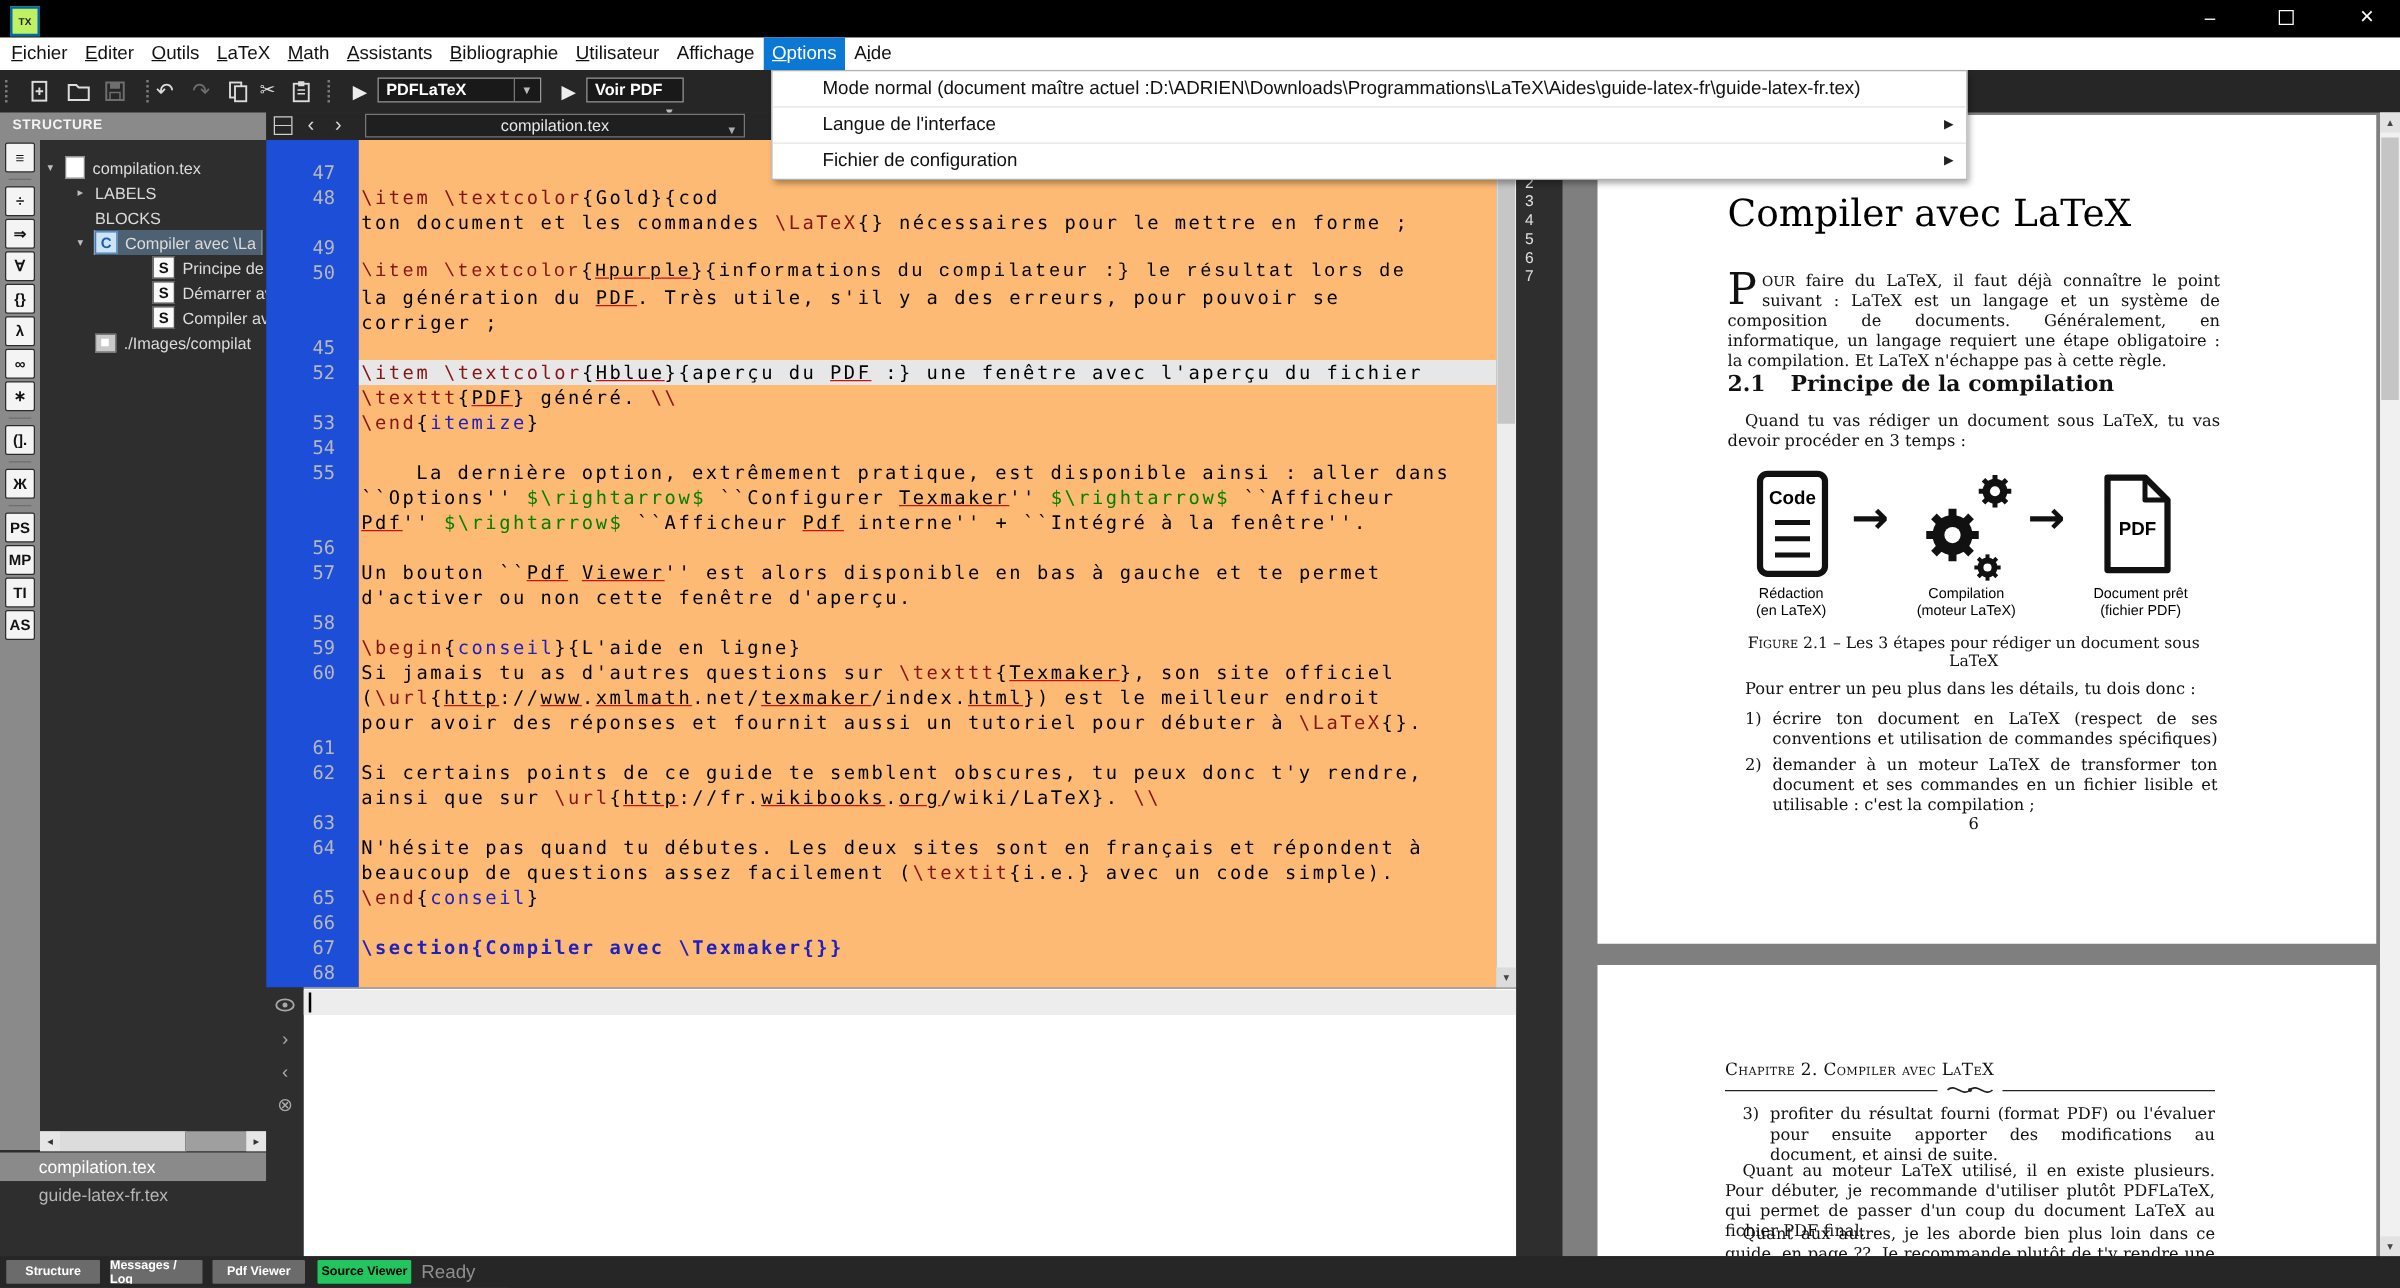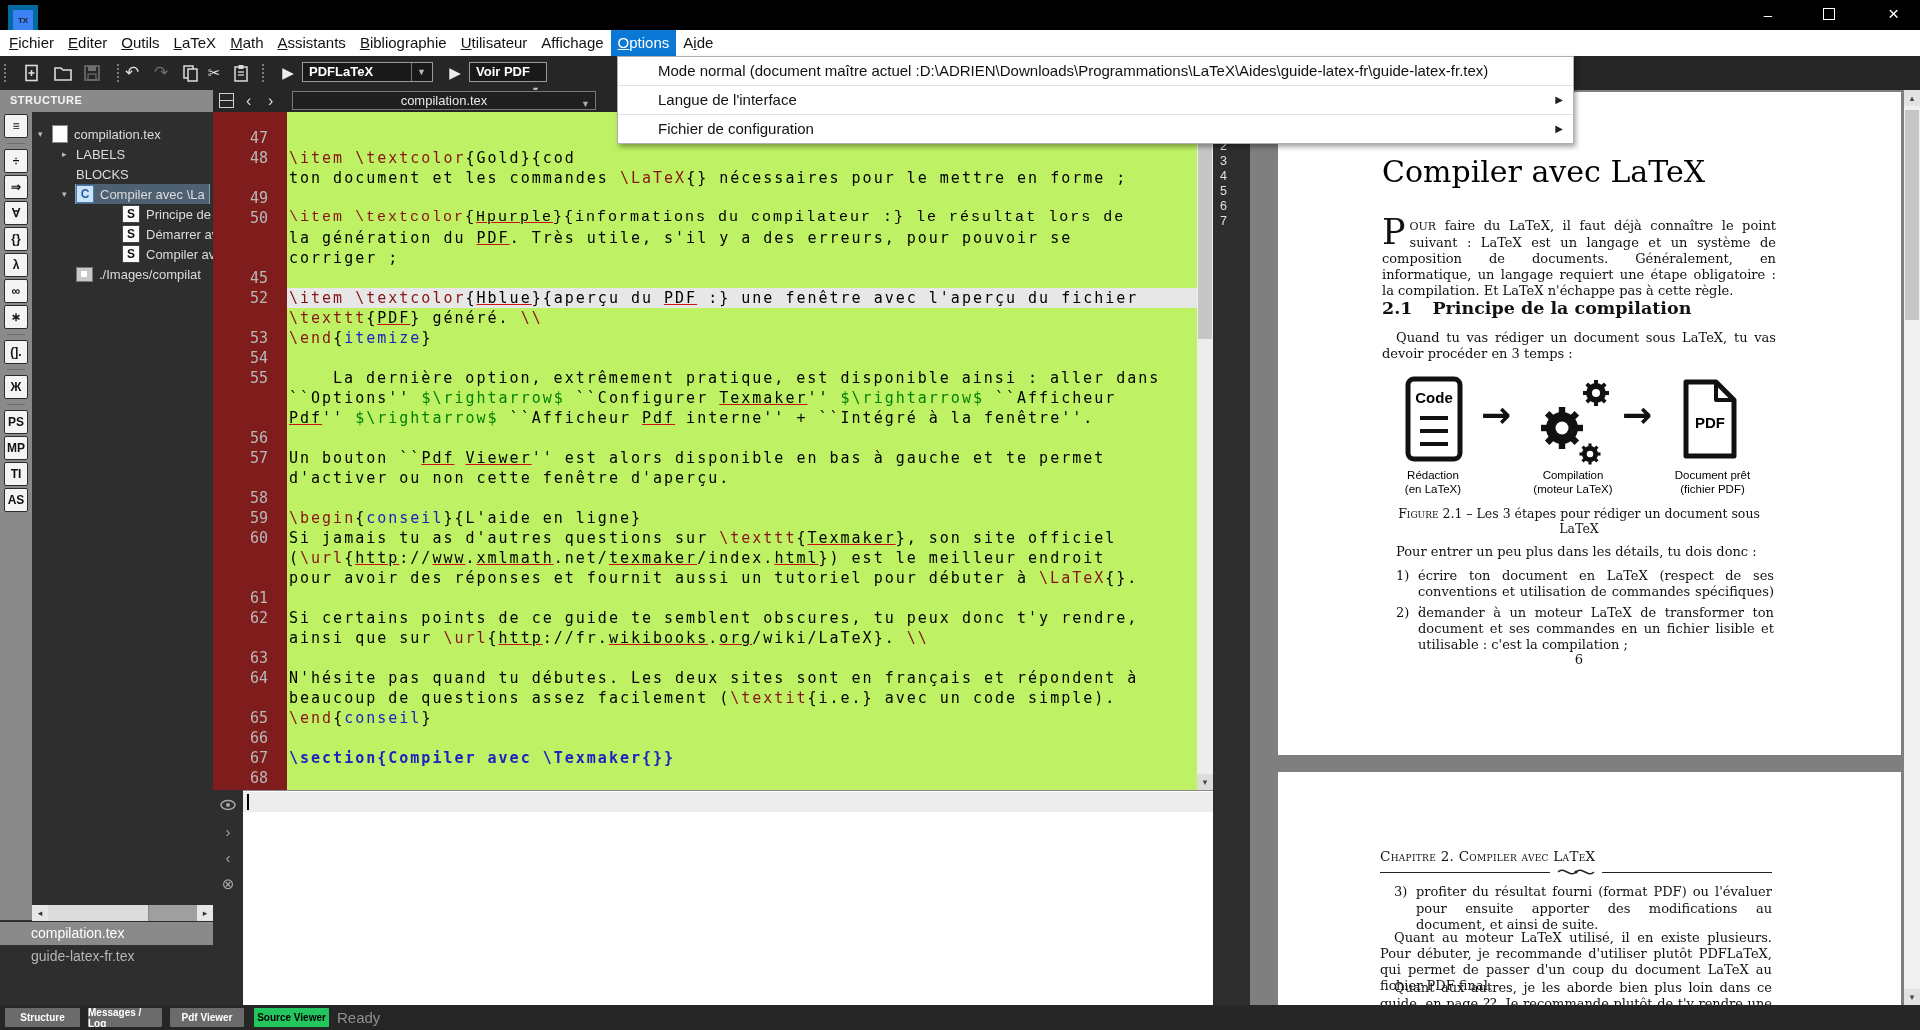--- a/index.html
+++ b/index.html
@@ -3,21 +3,21 @@
 <meta charset="utf-8">
 <style>
   html,body{margin:0;padding:0}
   body{width:1920px;height:1030px;position:relative;overflow:hidden;background:#2e2e2e;
        font-family:"Liberation Sans",sans-serif;-webkit-font-smoothing:antialiased}
   .abs{position:absolute}
   u{text-decoration:underline}
 
   
   #titlebar{left:0;top:0;width:1920px;height:30px;background:#000}
-  #appicon{left:8px;top:5px;width:20px;height:20px;background:#3b82f6;border:5px solid #0369a1;
+  #appicon{left:8px;top:5px;width:20px;height:20px;background:#bef264;border:2px solid #0369a1;
            color:#222;font-size:8px;font-weight:bold;display:flex;align-items:center;justify-content:center}
   .winbtn{top:0;height:28px;width:46px;color:#fff;display:flex;align-items:center;justify-content:center;font-size:15px}
   #win-max span{display:block;width:10px;height:10px;border:1px solid #fff}
   #win-close{font-size:19px}
 
   
   #menubar{left:0;top:30px;width:1920px;height:26px;background:#fff;padding-left:2px;white-space:nowrap}
   .mitem{display:inline-block;padding:0 7px;line-height:26px;font-size:15px;color:#111}
   .mitem.active{background:#0a78d4;color:#fff}
 
@@ -65,23 +65,23 @@
        font-size:12px;line-height:16px;text-align:center;margin-right:6px;flex:none}
   .i-img{width:15px;height:13px;background:#c9c9c9;border:1px solid #777;margin-right:6px;flex:none;position:relative}
   .i-img div{position:absolute;left:4px;top:3px;width:6px;height:6px;background:#fff}
   #struct-hscroll{left:32px;top:905px;width:181px;height:16px;background:#9f9f9f}
   .scrbtn{top:0;width:16px;height:16px;background:#e6e6e6;color:#333;font-size:9px;display:flex;align-items:center;justify-content:center}
   #sthumb{left:16px;top:0;width:100px;height:16px;background:#dcdcdc;border-right:1px solid #888}
   #file-row-1{left:0;top:922px;width:213px;height:23px;background:#8a8a8a;color:#fff;font-size:14px;line-height:23px;padding-left:31px;box-sizing:border-box}
   #file-row-2{left:0;top:945px;width:213px;height:60px;background:#2e2e2e;color:#b5b5b5;font-size:14px;line-height:22px;padding-left:31px;box-sizing:border-box}
 
   
-  #gutter{left:213px;top:112px;width:74px;height:678px;background:#7f1d1d;overflow:hidden}
+  #gutter{left:213px;top:112px;width:74px;height:678px;background:#1d4ed8;overflow:hidden}
   .lnum{position:absolute;left:37px;color:#b8b8b8;font-family:"DejaVu Sans Mono",monospace;font-size:15px;line-height:20px}
-  #editor{left:287px;top:112px;width:910px;height:678px;background:#bef264;overflow:hidden}
+  #editor{left:287px;top:112px;width:910px;height:678px;background:#fdba74;overflow:hidden}
   .crow{position:absolute;left:0;width:100%;height:20px;line-height:20px;padding-left:2px;box-sizing:border-box;
         font-family:"DejaVu Sans Mono",monospace;font-size:15px;letter-spacing:2px;white-space:pre}
   .crow.cur{background:#e7e7e7}
   .s-t{color:#000}.s-c{color:#871414}.s-b{color:#2020c0}.s-B{color:#2020c0;font-weight:bold}.s-m{color:#007f00}
   .u{text-decoration:underline;text-decoration-color:#cc1111}
   #ed-vscroll{left:1197px;top:112px;width:16px;height:678px;background:#ededed}
   .vbtn{left:0;width:16px;height:16px;background:#dcdcdc;color:#444;font-size:9px;display:flex;align-items:center;justify-content:center}
   #ed-thumb{left:1px;top:17px;width:14px;height:210px;background:#c6c6c6}
 
   

